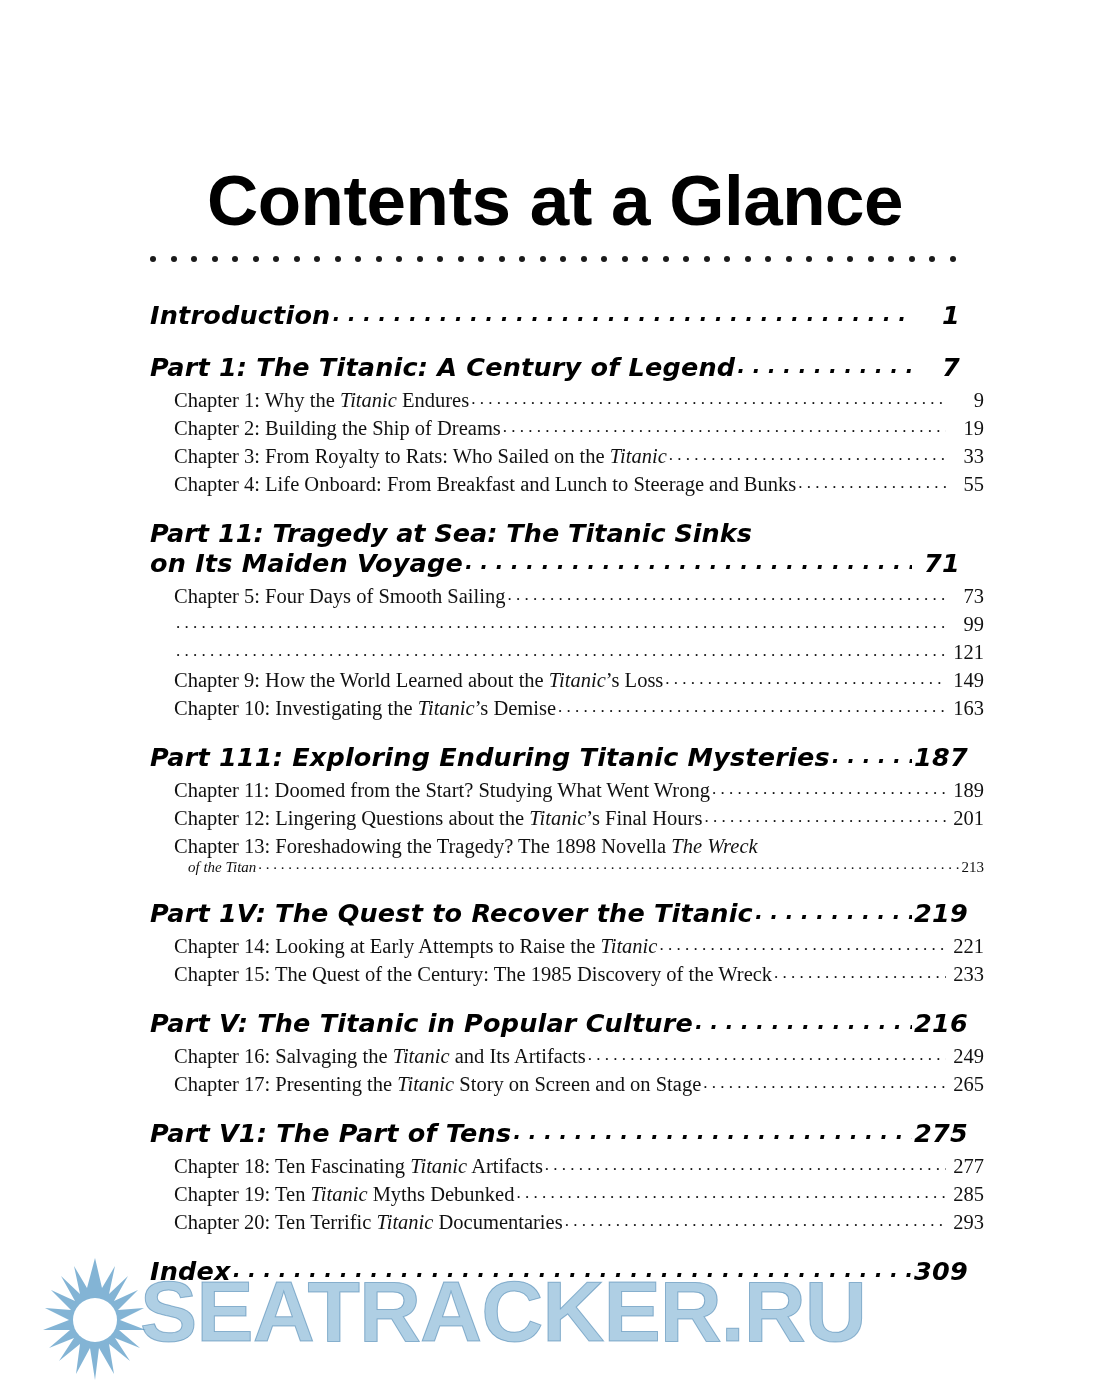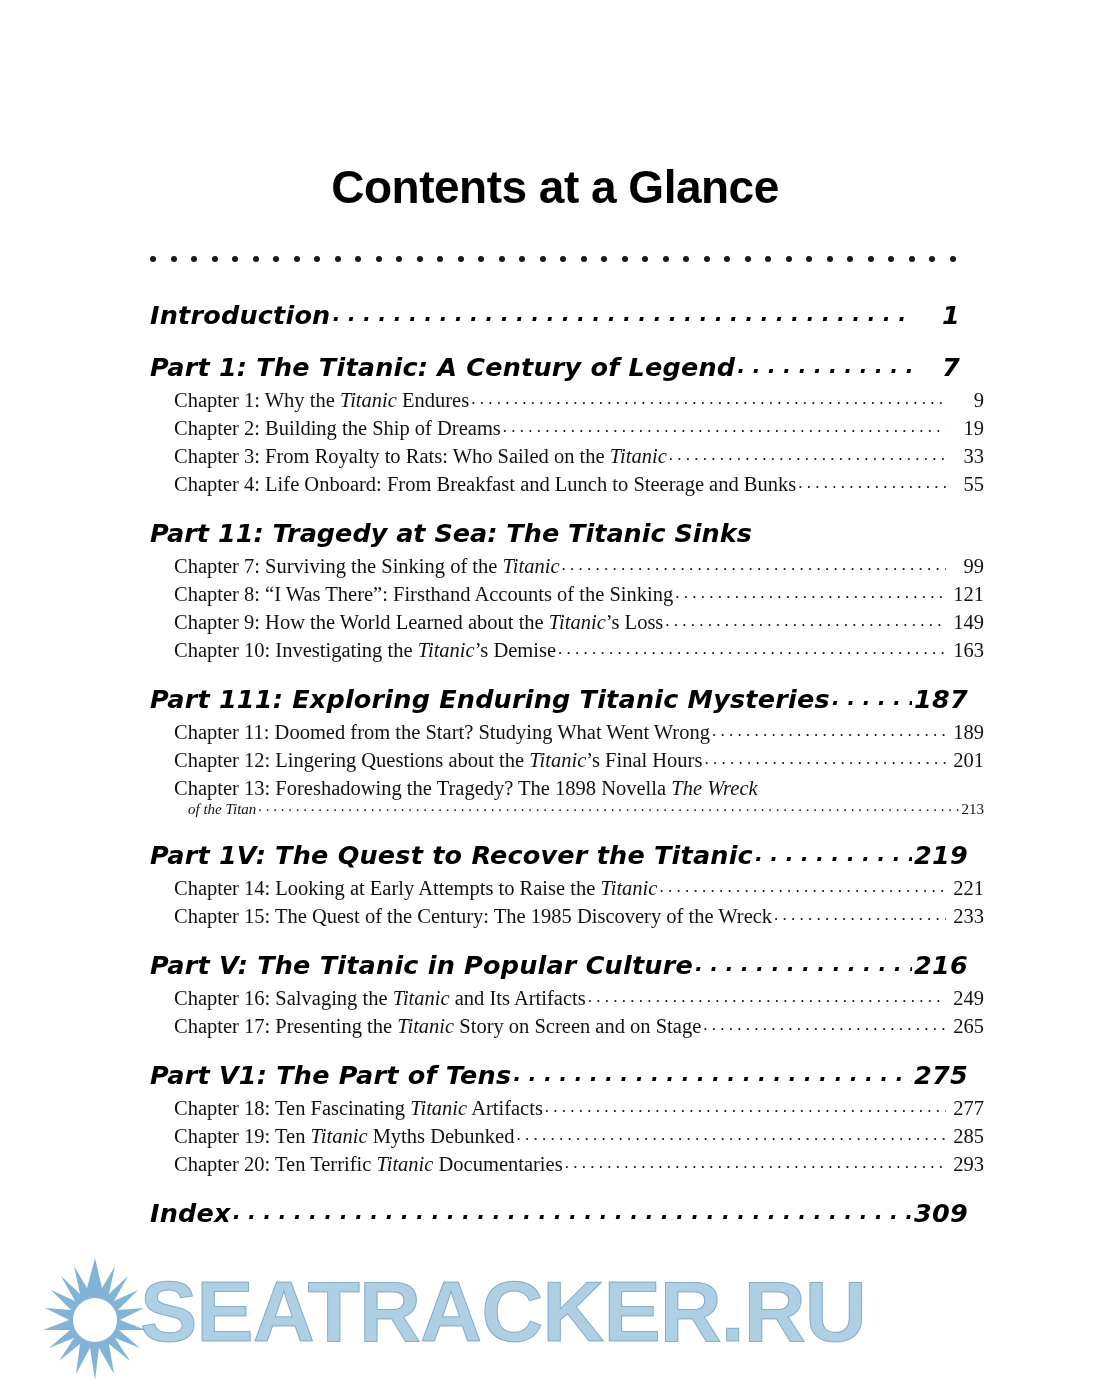--- a/index.html
+++ b/index.html
@@ -22,21 +22,21 @@
     height: 1388px;
   }
   .title {
     position: absolute;
     left: 150px;
     top: 160px;
     width: 810px;
     text-align: center;
     font-family: "Liberation Sans", sans-serif;
     font-weight: bold;
-    font-size: 46px;
+    font-size: 71px;
     letter-spacing: -0.5px;
     color: #000;
   }
   .dotrule {
     position: absolute;
     left: 150px;
     top: 255px;
     width: 806px;
     height: 8px;
     display: flex;
@@ -233,29 +233,37 @@
           <span class="page-num">33</span>
         </div>
         <div class="row chapter">
           <span class="label">Chapter 4: Life Onboard: From Breakfast and Lunch to Steerage and Bunks</span>
           <span class="leader"></span>
           <span class="page-num">55</span>
         </div>
       </div>
       <div class="part-two part-block">
         <div class="line1">Part 11: Tragedy at Sea: The Titanic Sinks</div>
-      </div>
-      <div class="chapter-group">
-        <div class="row chapter">
-          <span class="label">Chapter 7: Surviving the Sinking of the <i class="ital">Titanic</i></span>
+        <div class="row part">
+          <span class="label">on Its Maiden Voyage</span>
+          <span class="leader"></span>
+          <span class="page-num">71</span>
+        </div>
+      </div>
+      <div class="chapter-group">
+        <div class="row chapter">
+          <span class="label">Chapter 5: Four Days of Smooth Sailing</span>
+          <span class="leader"></span>
+          <span class="page-num">73</span>
+        </div>
+        <div class="row chapter">
           <span class="leader"></span>
           <span class="page-num">99</span>
         </div>
         <div class="row chapter">
-          <span class="label">Chapter 8: “I Was There”: Firsthand Accounts of the Sinking</span>
           <span class="leader"></span>
           <span class="page-num">121</span>
         </div>
         <div class="row chapter">
           <span class="label">Chapter 9: How the World Learned about the <i class="ital">Titanic</i>’s Loss</span>
           <span class="leader"></span>
           <span class="page-num">149</span>
         </div>
         <div class="row chapter">
           <span class="label">Chapter 10: Investigating the <i class="ital">Titanic</i>’s Demise</span>

